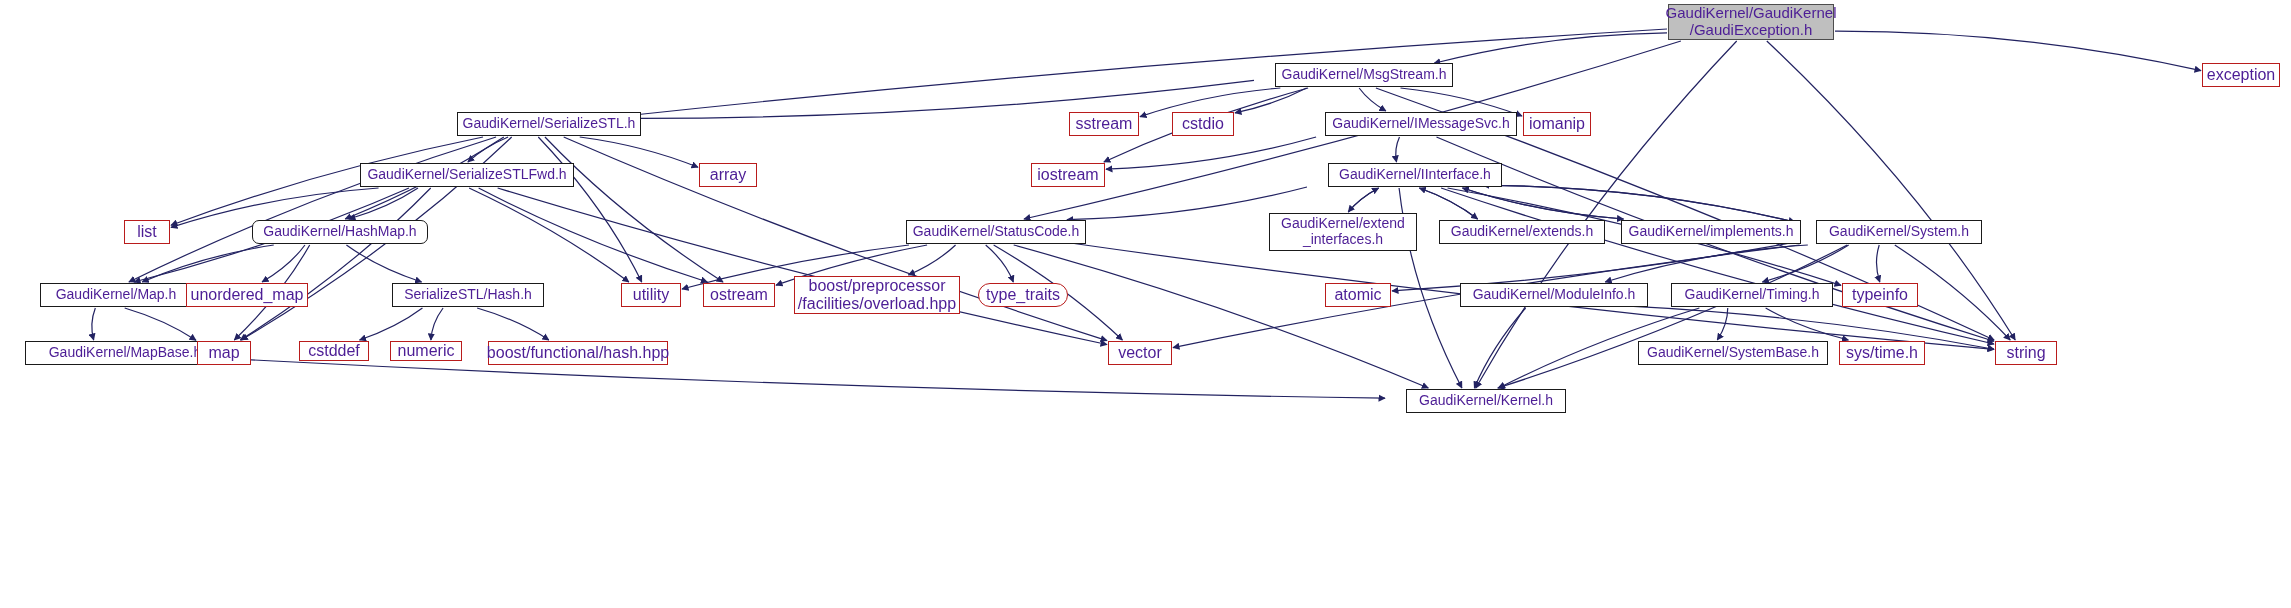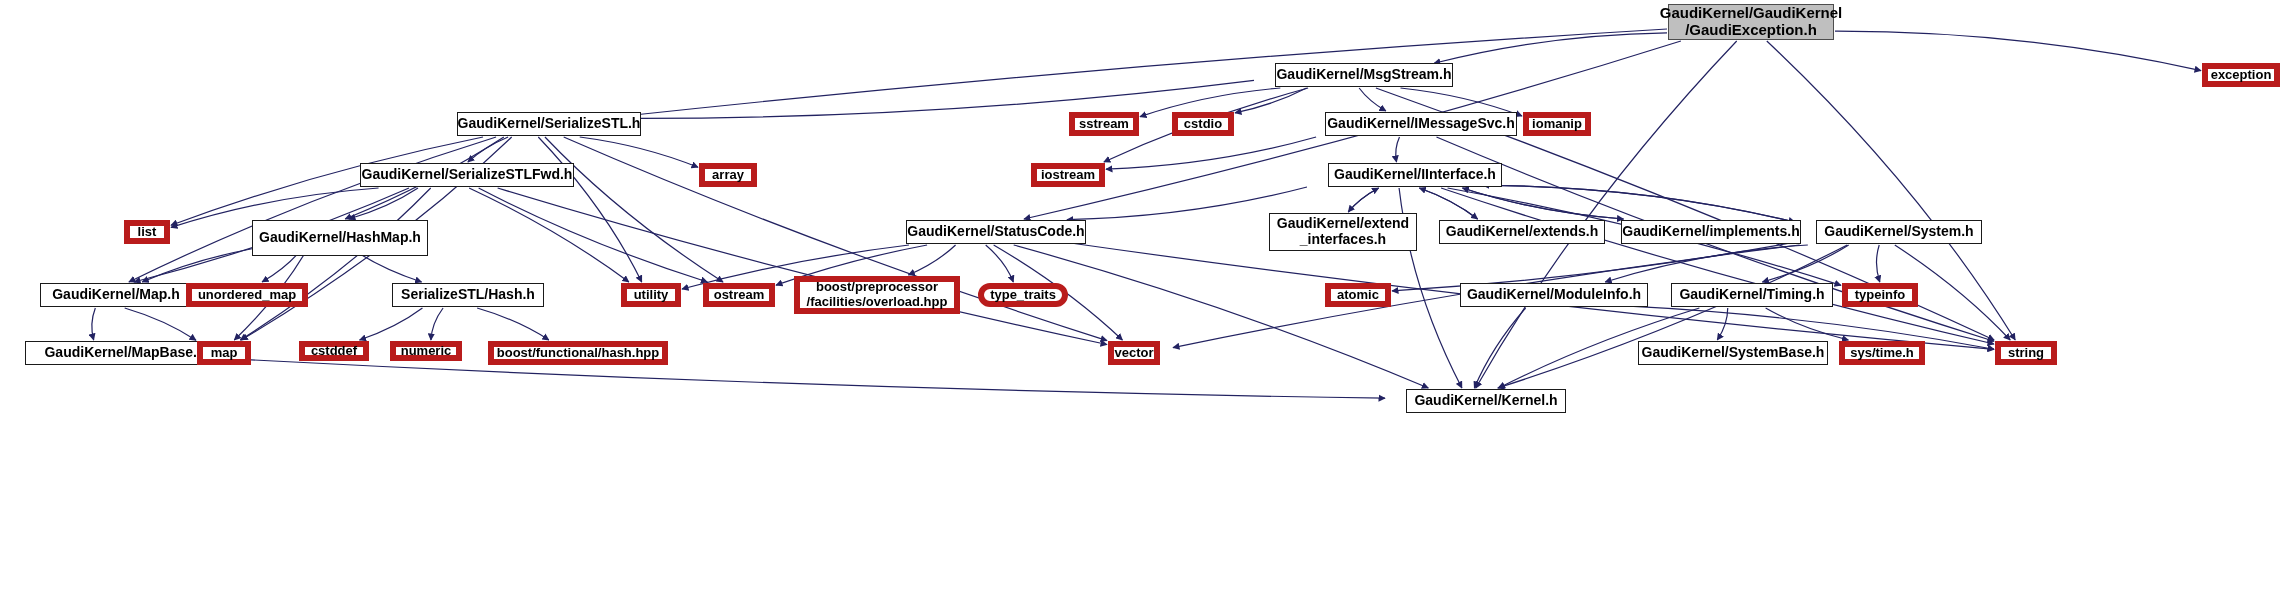--- a/index.html
+++ b/index.html
@@ -19,30 +19,29 @@
     pointer-events:none;
   }
   .node{
     position:absolute;
     box-sizing:border-box;
     display:flex;
     align-items:center;
     justify-content:center;
     text-align:center;
     line-height:1.12;
-    color:#000000;
+    color:#4c1d95;
     white-space:pre-line;
     z-index:5;
     background:#ffffff;
-    font-weight:bold;
   }
   
   .node.ext{
-    border:6px solid #b91c1c;
-    font-size:13px;
+    border:1px solid #b91c1c;
+    font-size:16px;
   }
   
   .node.hdr{
     border:1.6px solid #1a1a1a;
     font-size:14px;
     margin-left:20px;
   }
   
   .node.root{
     border:1.6px solid #4d4d4d;
@@ -144,21 +143,21 @@
       <div class="node hdr" style="left: 437px; top: 112px; width: 184px; height: 24px;">GaudiKernel/SerializeSTL.h</div>
       <div class="node ext" style="left: 1069px; top: 112px; width: 70px; height: 24px;">sstream</div>
       <div class="node ext" style="left: 1172px; top: 112px; width: 62px; height: 24px;">cstdio</div>
       <div class="node hdr" style="left: 1305px; top: 112px; width: 192px; height: 24px;">GaudiKernel/IMessageSvc.h</div>
       <div class="node ext" style="left: 1523px; top: 112px; width: 68px; height: 24px;">iomanip</div>
       <div class="node ext" style="left: 1031px; top: 163px; width: 74px; height: 24px;">iostream</div>
       <div class="node hdr" style="left: 340px; top: 163px; width: 214px; height: 24px;">GaudiKernel/SerializeSTLFwd.h</div>
       <div class="node ext" style="left: 699px; top: 163px; width: 58px; height: 24px;">array</div>
       <div class="node hdr" style="left: 1308px; top: 163px; width: 174px; height: 24px;">GaudiKernel/IInterface.h</div>
       <div class="node ext" style="left: 124px; top: 220px; width: 46px; height: 24px;">list</div>
-      <div class="node hdr" style="left: 232px; top: 220px; width: 176px; height: 36px;">GaudiKernel/HashMap.h</div>
+      <div class="node hdr" style="left: 232px; top: 220px; width: 176px; height: 24px; border-radius: 7px;">GaudiKernel/HashMap.h</div>
       <div class="node hdr" style="left: 886px; top: 220px; width: 180px; height: 24px;">GaudiKernel/StatusCode.h</div>
       <div class="node hdr" style="left: 1249px; top: 213px; width: 148px; height: 38px;">GaudiKernel/extend
 _interfaces.h</div>
       <div class="node hdr" style="left: 1419px; top: 220px; width: 166px; height: 24px;">GaudiKernel/extends.h</div>
       <div class="node hdr" style="left: 1601px; top: 220px; width: 180px; height: 24px;">GaudiKernel/implements.h</div>
       <div class="node hdr" style="left: 1796px; top: 220px; width: 166px; height: 24px;">GaudiKernel/System.h</div>
       <div class="node hdr" style="left: 20px; top: 283px; width: 152px; height: 24px;">GaudiKernel/Map.h</div>
       <div class="node ext" style="left: 186px; top: 283px; width: 122px; height: 24px;">unordered_map</div>
       <div class="node hdr" style="left: 372px; top: 283px; width: 152px; height: 24px;">SerializeSTL/Hash.h</div>
       <div class="node ext" style="left: 621px; top: 283px; width: 60px; height: 24px;">utility</div>
@@ -168,19 +167,19 @@
       <div class="node ext" style="left: 978px; top: 283px; width: 90px; height: 24px; border-radius: 12px;">type_traits</div>
       <div class="node ext" style="left: 1325px; top: 283px; width: 66px; height: 24px;">atomic</div>
       <div class="node hdr" style="left: 1440px; top: 283px; width: 188px; height: 24px;">GaudiKernel/ModuleInfo.h</div>
       <div class="node hdr" style="left: 1651px; top: 283px; width: 162px; height: 24px;">GaudiKernel/Timing.h</div>
       <div class="node ext" style="left: 1842px; top: 283px; width: 76px; height: 24px;">typeinfo</div>
       <div class="node hdr" style="left: 5px; top: 341px; width: 176px; height: 24px; padding-left: 24px;">GaudiKernel/MapBase.h</div>
       <div class="node ext" style="left: 197px; top: 341px; width: 54px; height: 24px;">map</div>
       <div class="node ext" style="left: 299px; top: 341px; width: 70px; height: 20px;">cstddef</div>
       <div class="node ext" style="left: 390px; top: 341px; width: 72px; height: 20px;">numeric</div>
       <div class="node ext" style="left: 488px; top: 341px; width: 180px; height: 24px;">boost/functional/hash.hpp</div>
-      <div class="node ext" style="left: 1108px; top: 341px; width: 52px; height: 24px;">vector</div>
+      <div class="node ext" style="left: 1108px; top: 341px; width: 64px; height: 24px;">vector</div>
       <div class="node hdr" style="left: 1618px; top: 341px; width: 190px; height: 24px;">GaudiKernel/SystemBase.h</div>
       <div class="node ext" style="left: 1839px; top: 341px; width: 86px; height: 24px;">sys/time.h</div>
       <div class="node ext" style="left: 1995px; top: 341px; width: 62px; height: 24px;">string</div>
       <div class="node hdr" style="left: 1386px; top: 389px; width: 160px; height: 24px;">GaudiKernel/Kernel.h</div>
     </div>
 </div>
 
 </body></html>

